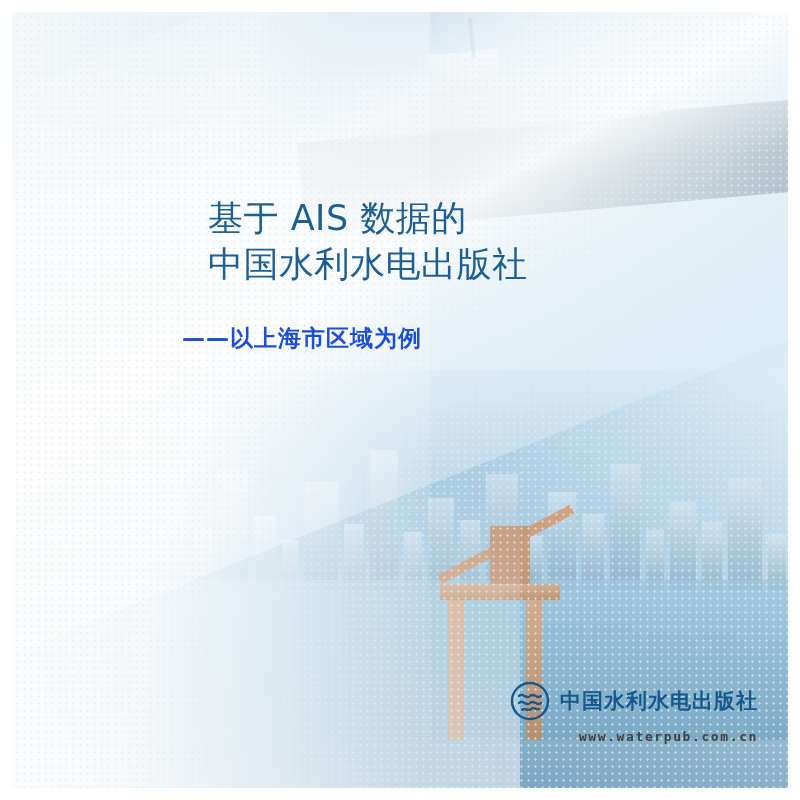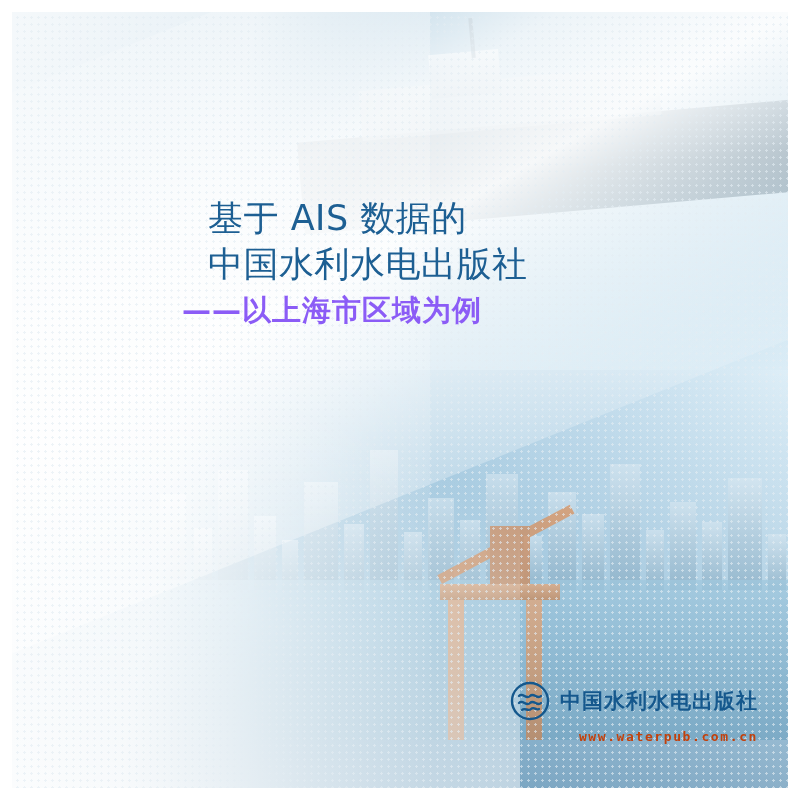--- a/index.html
+++ b/index.html
@@ -167,26 +167,26 @@
     font-family: "DejaVu Sans", "Liberation Sans", sans-serif;
     font-size: 35px;
     font-weight: normal;
     line-height: 1.30;
     color: #1d5f93;
     letter-spacing: 0.5px;
     white-space: nowrap;
     margin-left: 40px;
   }
   .subtitle {
-    margin-top: 4px;
+    margin-top: 36px;
     margin-left: 14px;
     font-family: "DejaVu Sans", "Liberation Sans", sans-serif;
-    font-size: 29px;
+    font-size: 23px;
     font-weight: bold;
-    color: #8b5cf6;
+    color: #1d4ed8;
     letter-spacing: 1px;
     white-space: nowrap;
   }
   .authors {
     position: absolute;
     left: 170px;
     top: 415px;
     font-family: "DejaVu Sans", "Liberation Sans", sans-serif;
     font-size: 16px;
     font-weight: bold;
@@ -219,21 +219,21 @@
     font-weight: bold;
     color: #15588d;
     letter-spacing: 1px;
     white-space: nowrap;
   }
   .pub-url {
     margin-top: 8px;
     font-family: "DejaVu Sans Mono", "Liberation Mono", monospace;
     font-size: 13px;
     font-weight: bold;
-    color: #c2410c;
+    color: #404040;
     letter-spacing: 1.6px;
     white-space: nowrap;
   }
 </style>
 </head>
 <body>
 
 <div id="cover">
 
   <div class="photo-top">

